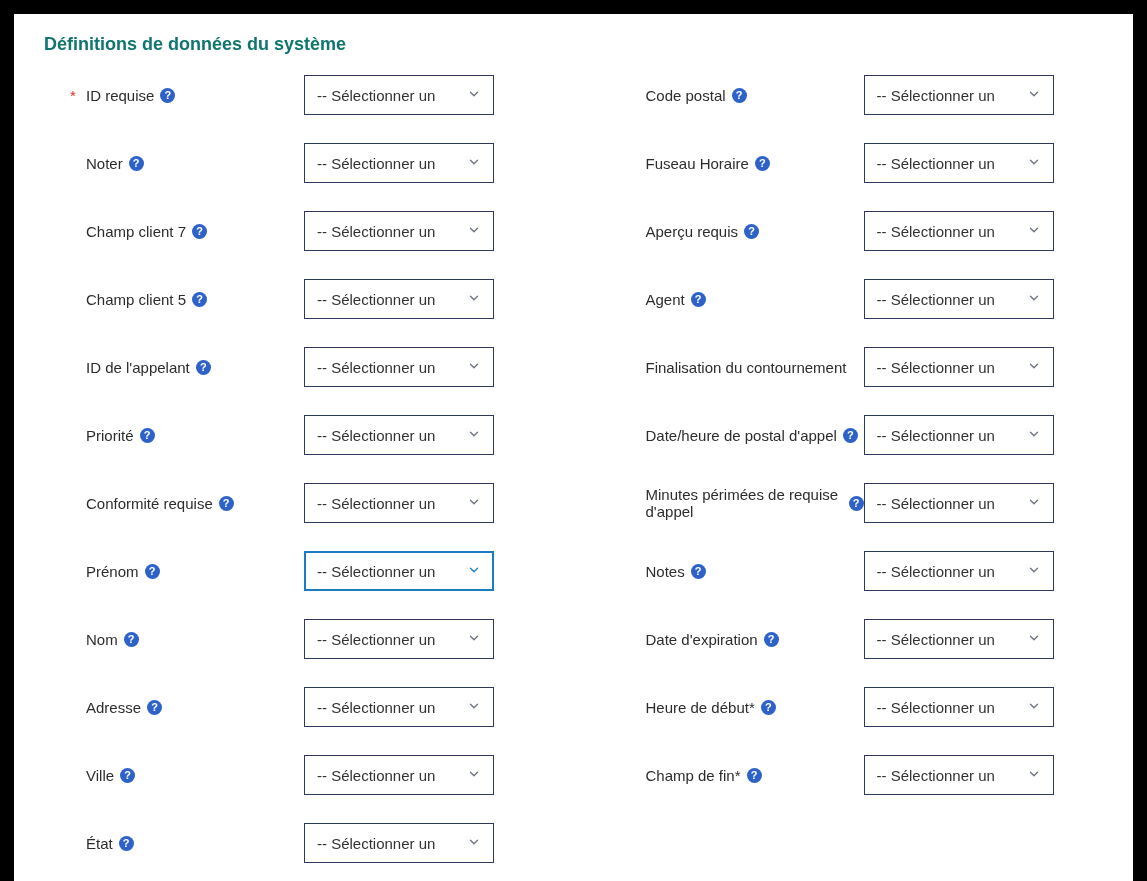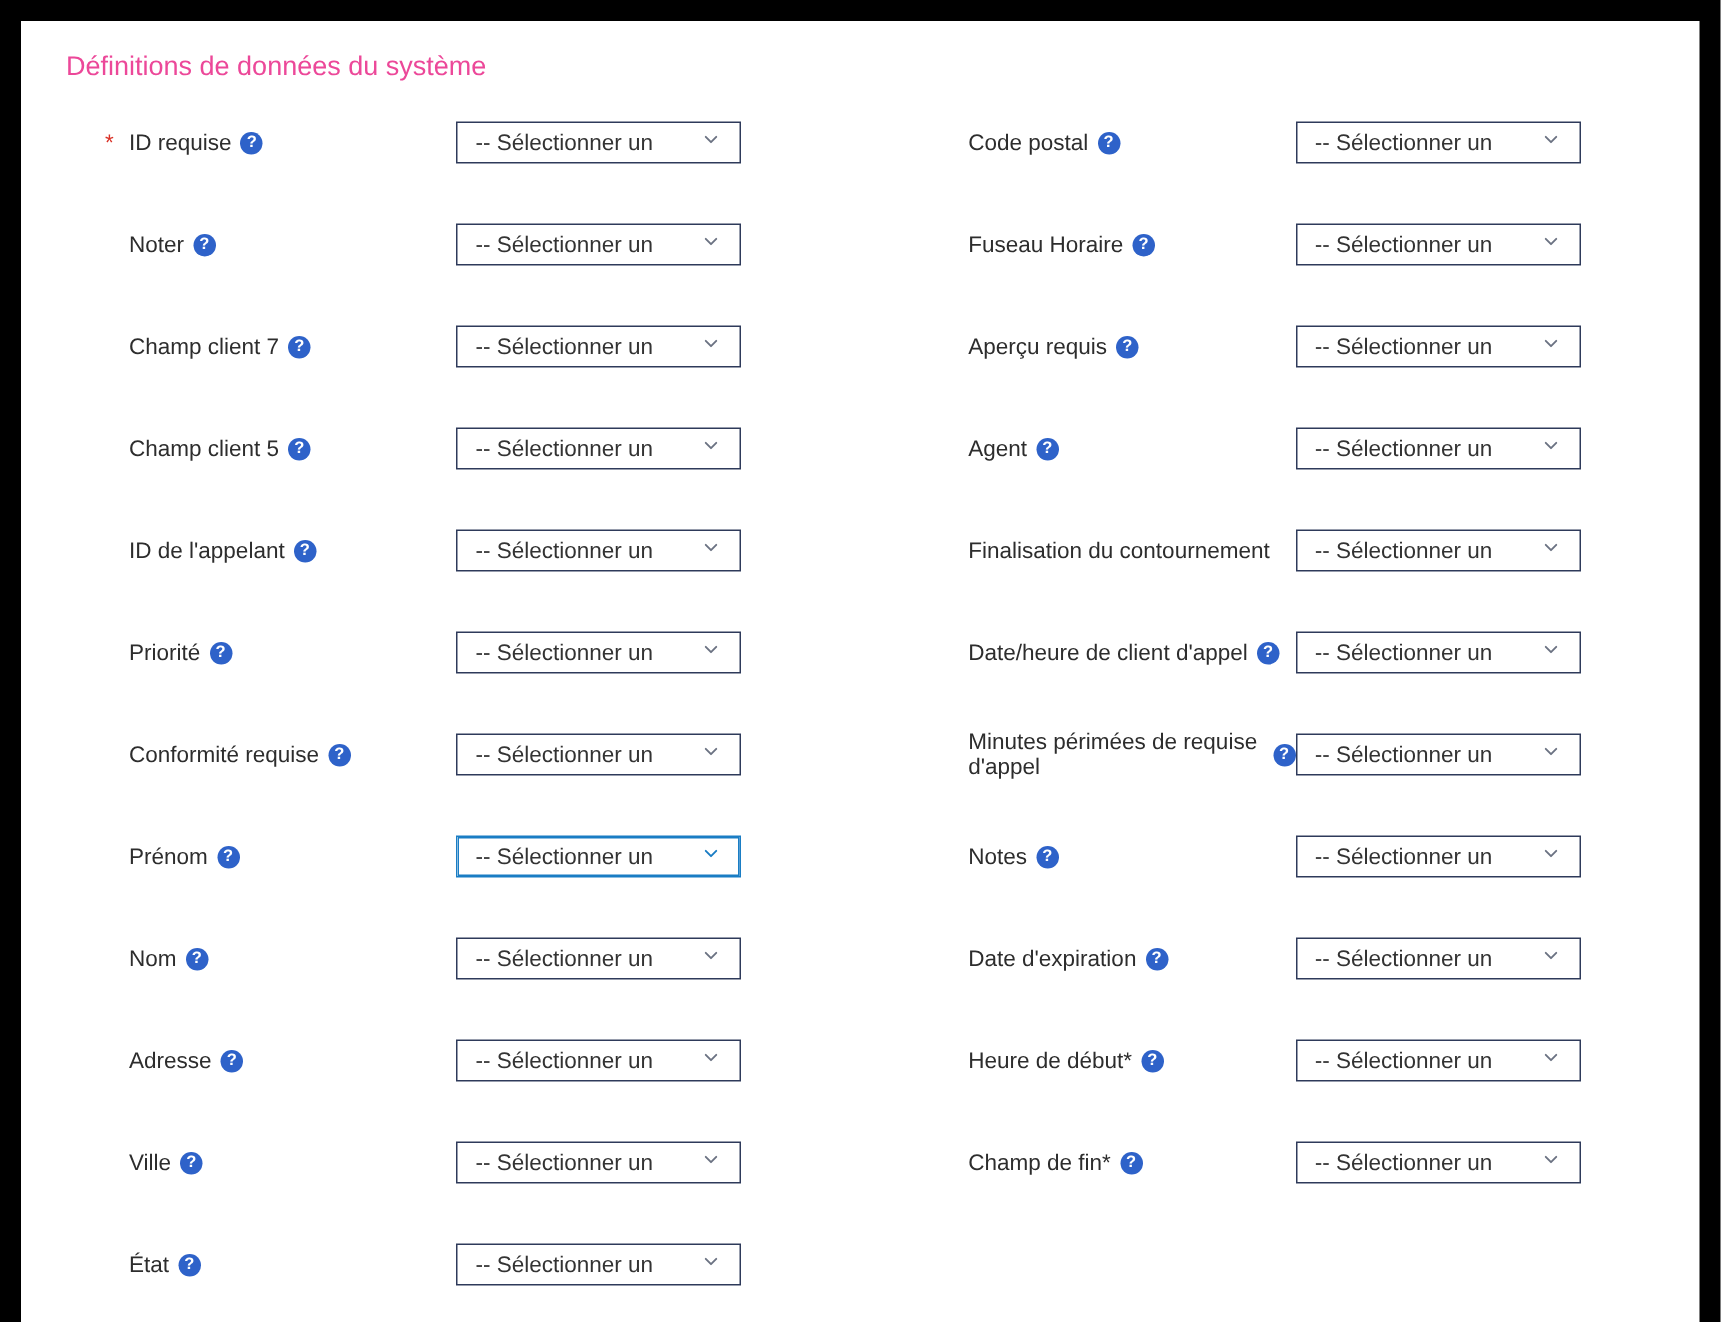--- a/index.html
+++ b/index.html
@@ -14,22 +14,22 @@
     }
     .panel {
       background: #fff;
       width: 100%;
       min-height: 853px;
       padding: 20px 30px 24px 30px;
       position: relative;
     }
     .page-title {
       font-size: 18px;
-      font-weight: 400;
-      color: #ec4899;
+      font-weight: 700;
+      color: #0f766e;
       margin-bottom: 20px;
     }
     .form-grid {
       display: flex;
       gap: 60px;
     }
     .form-col {
       flex: 1;
       display: flex;
       flex-direction: column;
@@ -65,21 +65,21 @@
       font-size: 11px;
       font-weight: 700;
       display: inline-flex;
       align-items: center;
       justify-content: center;
       flex-shrink: 0;
       line-height: 1;
     }
     .select-box {
       width: 190px;
-      height: 28px;
+      height: 40px;
       border: 1px solid #2e3a5a;
       background: #fff;
       display: flex;
       align-items: center;
       justify-content: space-between;
       padding: 0 12px;
       cursor: pointer;
       color: #333;
       font-size: 15px;
     }
@@ -311,21 +311,21 @@
           </div>
           <div class="select-box">
             <span class="select-text">-- Sélectionner un</span>
             <span class="chevron"><svg width="14" height="14" viewBox="0 0 24 24" fill="none">
                 <path d="M6 9l6 6 6-6" stroke-width="2.2" stroke-linecap="round" stroke-linejoin="round"></path>
               </svg></span>
           </div>
         </div>
         <div class="form-row">
           <div class="label-cell">
-            <span>Date/heure de client d'appel</span>
+            <span>Date/heure de postal d'appel</span>
             <span class="help-icon">?</span>
           </div>
           <div class="select-box">
             <span class="select-text">-- Sélectionner un</span>
             <span class="chevron"><svg width="14" height="14" viewBox="0 0 24 24" fill="none">
                 <path d="M6 9l6 6 6-6" stroke-width="2.2" stroke-linecap="round" stroke-linejoin="round"></path>
               </svg></span>
           </div>
         </div>
         <div class="form-row">

